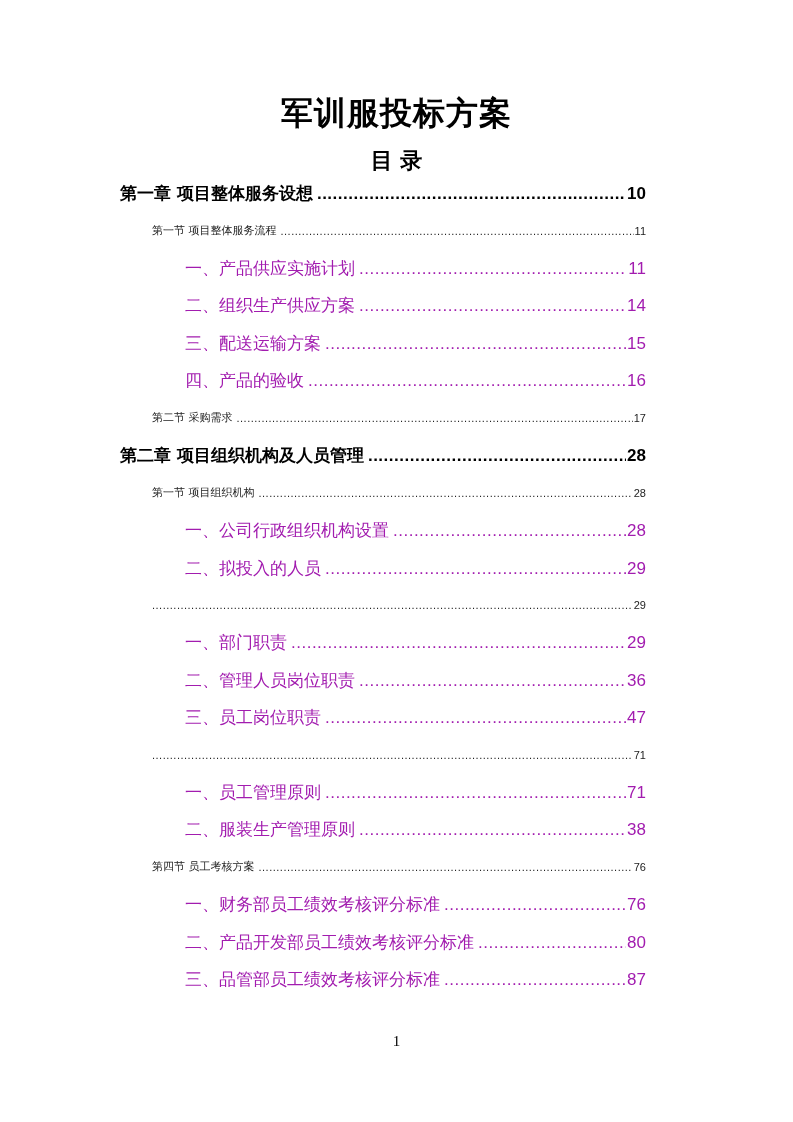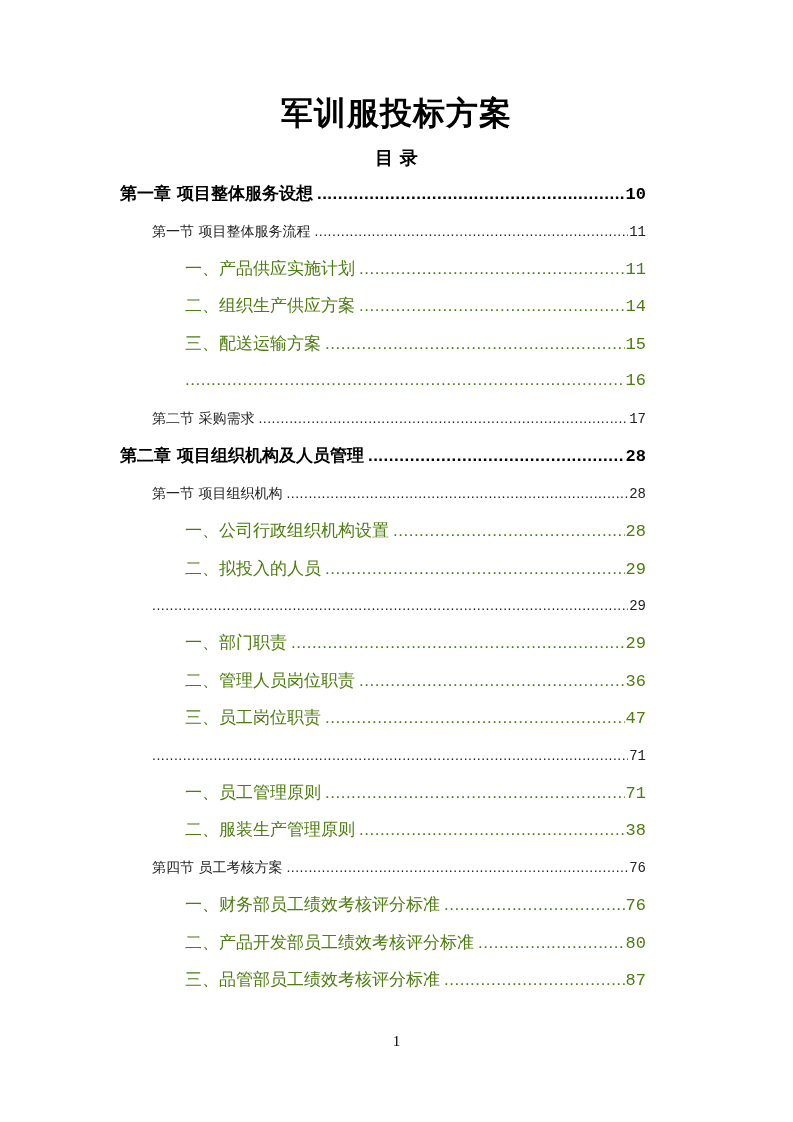--- a/index.html
+++ b/index.html
@@ -1,33 +1,33 @@
 <!DOCTYPE html>
 <html><head>
 <meta charset="utf-8">
 <style>
   html, body { margin:0; padding:0; background:#ffffff; }
   body { width:793px; height:1122px; position:relative; overflow:hidden;
          font-family:"DejaVu Sans","Liberation Sans",sans-serif; color:#000; }
   .title { position:absolute; top:92px; left:0; width:793px; text-align:center;
            font-size:32px; font-weight:bold; letter-spacing:1px; }
   .subtitle { position:absolute; top:146px; left:0; width:793px; text-align:center;
-              font-size:18px; font-weight:bold; }
+              font-size:22px; font-weight:bold; }
   .toc { position:absolute; top:176px; left:0; width:793px; }
   .row { position:absolute; display:flex; align-items:baseline; height:30px; line-height:30px;
          right:147px; }
   .row .label { white-space:nowrap; padding-right:4px; }
   .row .leader { flex:1; overflow:hidden; white-space:nowrap; font-family:"Liberation Sans",sans-serif;
                  letter-spacing:0.5px; }
   .row .leader::before { content:"........................................................................................................................................................................................................"; }
-  .row .page { white-space:nowrap; font-family:Liberation Mono, monospace; padding-left:1px; }
+  .row .page { white-space:nowrap; font-family:Liberation Sans, sans-serif; padding-left:1px; }
   .lvl1 { left:120px; font-size:17px; font-weight:bold;text-align:center; }
   .lvl1 .leader { font-weight:bold; }
-  .lvl2 { left:152px; font-size:14px; color:#222; }
-  .lvl3 { left:185px; font-size:17px; color:#4d7c0f; }
+  .lvl2 { left:152px; font-size:11px; color:#222;align-items:center; }
+  .lvl3 { left:185px; font-size:17px; color:#a21caf; }
   .footer { position:absolute; top:1033px; left:0; width:793px; text-align:center;
             font-size:15px; font-family:"Liberation Serif",serif; }
 </style>
 </head>
 <body>
 
 <div class="title">军训服投标方案</div>
 <div class="subtitle">目 录</div>
 
 <div class="toc">
@@ -50,20 +50,21 @@
       <span class="label">二、组织生产供应方案</span>
       <span class="leader"></span>
       <span class="page">14</span>
     </div>
   <div class="row lvl3" style="top:152px">
       <span class="label">三、配送运输方案</span>
       <span class="leader"></span>
       <span class="page">15</span>
     </div>
   <div class="row lvl3" style="top:189px">
+      <span class="label">四、产品的验收</span>
       <span class="leader"></span>
       <span class="page">16</span>
     </div>
   <div class="row lvl2" style="top:227px">
       <span class="label">第二节  采购需求</span>
       <span class="leader"></span>
       <span class="page">17</span>
     </div>
   <div class="row lvl1" style="top:264px">
       <span class="label">第二章  项目组织机构及人员管理</span>

